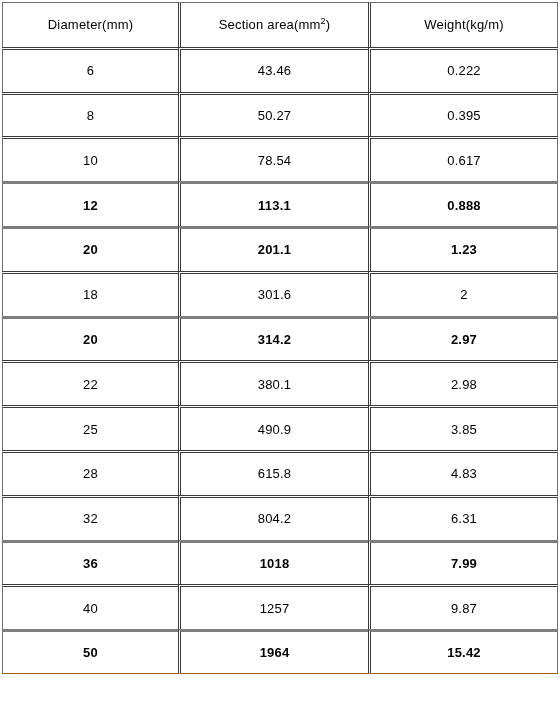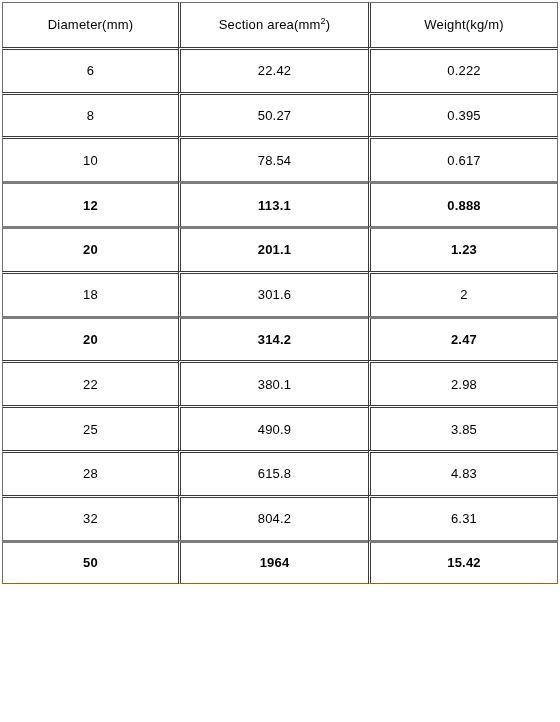--- a/index.html
+++ b/index.html
@@ -102,21 +102,21 @@
     <thead>
       <tr>
         <th>Diameter(mm)</th>
         <th><span>Section area(mm</span><sup class="unit-exponent">2</sup><span>)</span></th>
         <th>Weight(kg/m)</th>
       </tr>
     </thead>
     <tbody id="rebar-table-body">
     <tr>
           <td>6</td>
-          <td>22.42</td>
+          <td>43.46</td>
           <td>0.222</td>
         </tr>
         <tr>
           <td>8</td>
           <td>50.27</td>
           <td>0.395</td>
         </tr>
         <tr>
           <td>10</td>
           <td>78.54</td>
@@ -133,21 +133,21 @@
           <td>1.23</td>
         </tr>
         <tr>
           <td>18</td>
           <td>301.6</td>
           <td>2</td>
         </tr>
         <tr class="rule-solid">
           <td>20</td>
           <td>314.2</td>
-          <td>2.47</td>
+          <td>2.97</td>
         </tr>
         <tr>
           <td>22</td>
           <td>380.1</td>
           <td>2.98</td>
         </tr>
         <tr>
           <td>25</td>
           <td>490.9</td>
           <td>3.85</td>
@@ -156,19 +156,29 @@
           <td>28</td>
           <td>615.8</td>
           <td>4.83</td>
         </tr>
         <tr>
           <td>32</td>
           <td>804.2</td>
           <td>6.31</td>
         </tr>
         <tr class="rule-solid">
+          <td>36</td>
+          <td>1018</td>
+          <td>7.99</td>
+        </tr>
+        <tr>
+          <td>40</td>
+          <td>1257</td>
+          <td>9.87</td>
+        </tr>
+        <tr class="rule-solid">
           <td>50</td>
           <td>1964</td>
           <td>15.42</td>
         </tr>
       </tbody>
   </table>
 </div>
 
 </body></html>

